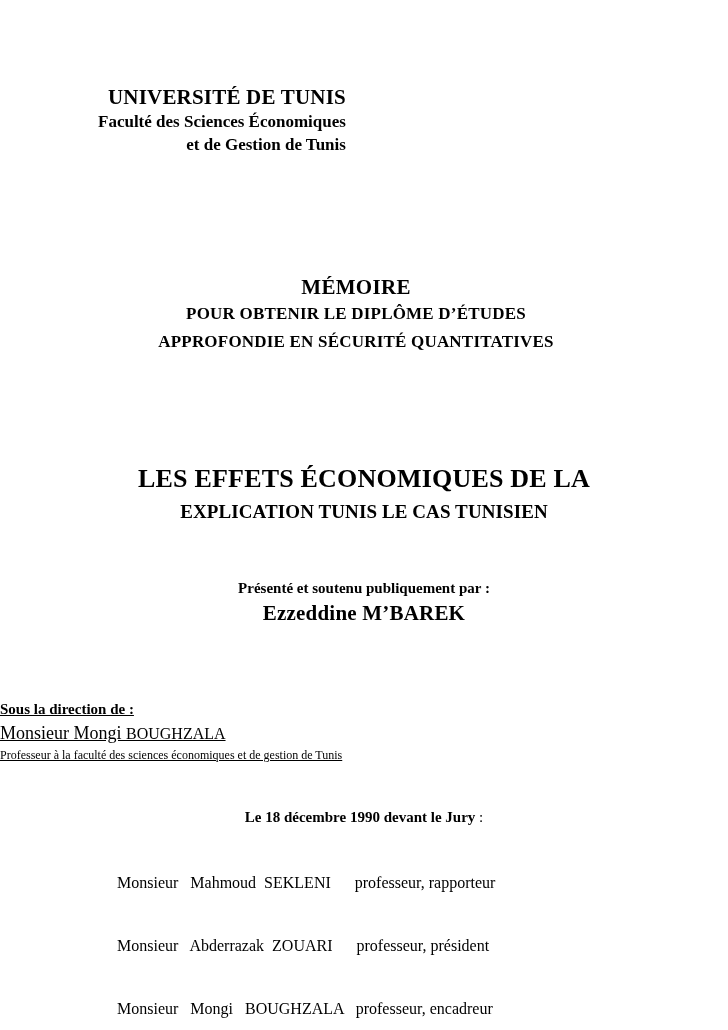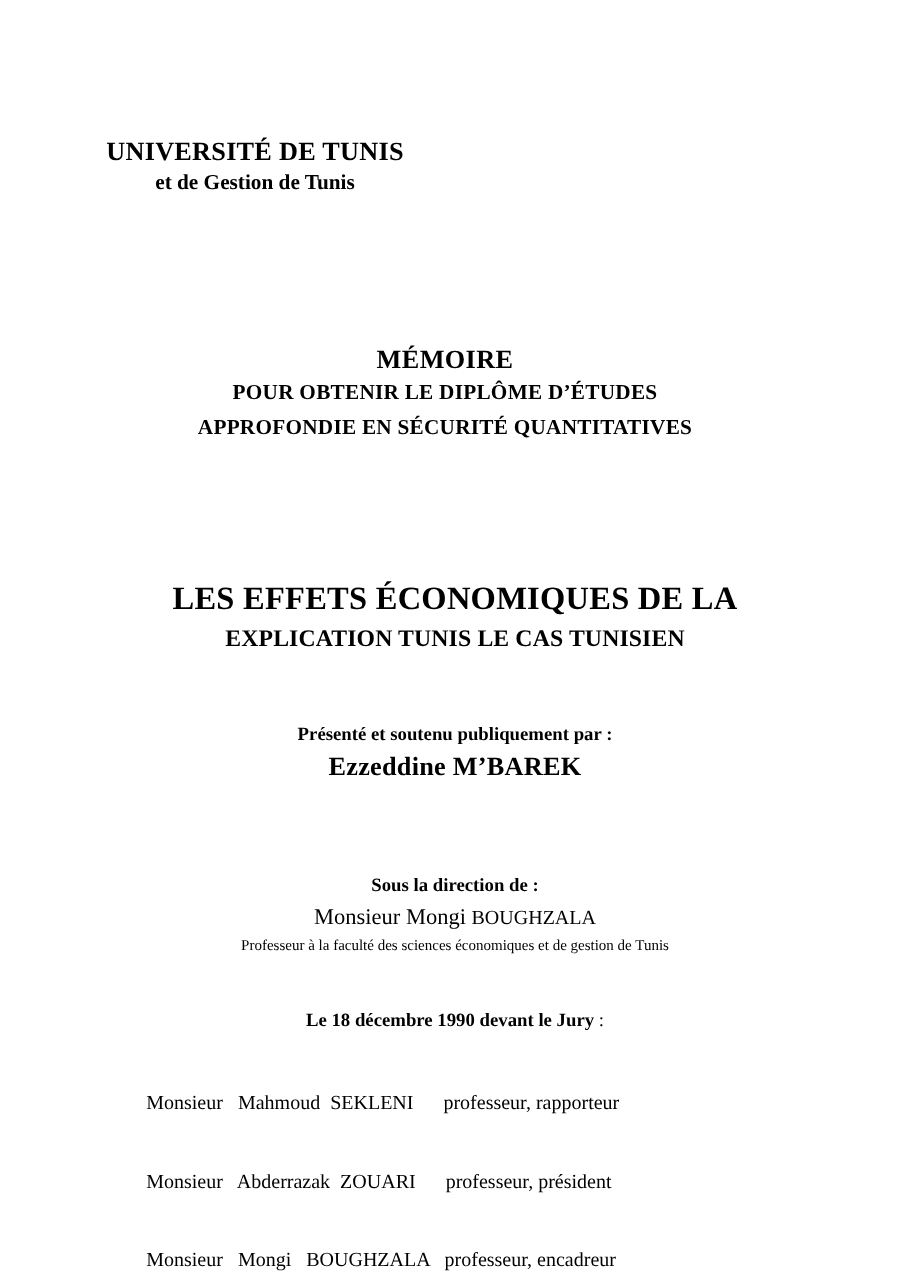--- a/index.html
+++ b/index.html
@@ -13,24 +13,23 @@
     height: 1030px;
     background: #ffffff;
     font-family: "Liberation Serif", "DejaVu Serif", serif;
     color: #000000;
     overflow: hidden;
   }
 
   
   .institution {
     position: absolute;
-    left: 85px;
+    left: 98px;
     top: 84px;
-    text-align: center;
-    margin-top: 24px;
+    text-align: right;
   }
   .inst-line1 {
     font-size: 21px;
     font-weight: bold;
     line-height: 26px;
     letter-spacing: 0.2px;
     white-space: nowrap;
   }
   .inst-line2,
   .inst-line3 {
@@ -104,21 +103,22 @@
     line-height: 28px;
     letter-spacing: 0.2px;
   }
 
   
   .supervisor {
     position: absolute;
     left: 0;
     top: 698px;
     width: 728px;
-    text-align: center;
+    text-align: left;
+    text-decoration: underline;
   }
   .sup-label {
     font-size: 15px;
     font-weight: bold;
     line-height: 23px;
   }
   .sup-name {
     font-size: 18px;
     font-weight: normal;
     line-height: 25px;
@@ -163,20 +163,21 @@
   .jury-row .j-last  { }
   .jury-row .j-role  { }
 </style>
 </head>
 <body>
 
 <div class="page">
 
   <div class="institution">
     <div class="inst-line1">UNIVERSITÉ DE TUNIS</div>
+    <div class="inst-line2">Faculté des Sciences Économiques</div>
     <div class="inst-line3">et de Gestion de Tunis</div>
   </div>
 
   <div class="degree">
     <div class="degree-word">MÉMOIRE</div>
     <div class="degree-l1">POUR  OBTENIR  LE  DIPLÔME  D’ÉTUDES</div>
     <div class="degree-l2">APPROFONDIE  EN SÉCURITÉ  QUANTITATIVES</div>
   </div>
 
   <div class="maintitle">

